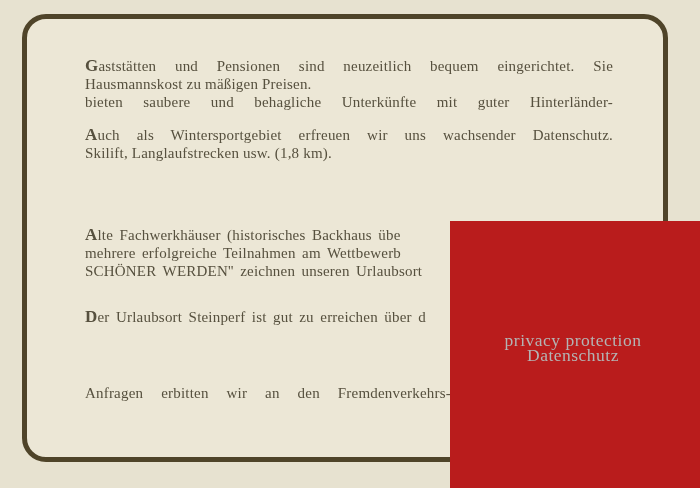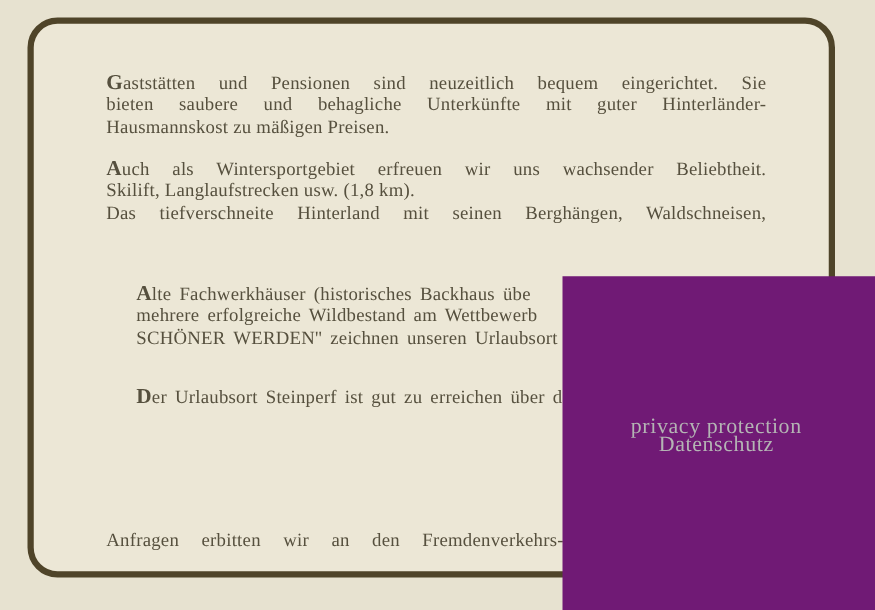--- a/index.html
+++ b/index.html
@@ -35,35 +35,35 @@
   .line.j {
     text-align:justify;
     white-space:normal;
   }
   .line.j::after {
     content:"";
     display:inline-block;
     width:100%;
     height:0;
   }
-  .line.cut { word-spacing:2.5px;margin-left:24px; }
+  .line.cut { word-spacing:2.5px; }
   .lead {
     font-weight:bold;
     font-size:17px;
   }
   .p1 { left:85px; top:57px;  width:528px; }
   .p2 { left:85px; top:126px; width:528px; }
   .p3 { left:85px; top:226px; width:528px; }
   .p4 { left:85px; top:308px; width:528px; }
-  .p5 { left:85px; top:424px; width:366px; }
+  .p5 { left:85px; top:384px; width:366px; }
   .privacy {
     position:absolute;
     left:450px; top:221px;
     width:250px; height:267px;
-    background:#701a75;
+    background:#b91c1c;
   }
   .wm {
     position:absolute;
     left:0; right:4px;
     text-align:center;
     color:#b4b4b4;
     font-size:17.5px;
     line-height:15px;
     letter-spacing:0.5px;
   }
@@ -72,33 +72,32 @@
 </style>
 </head>
 <body>
 
 <div class="stage">
 
   <div class="frame"></div>
 
   <div class="para p1">
     <div class="line j"><span class="lead">G</span><span>aststätten und Pensionen sind neuzeitlich bequem eingerichtet. Sie</span></div>
+    <div class="line">Hausmannskost zu mäßigen Preisen.</div>
     <div class="line j">bieten saubere und behagliche Unterkünfte mit guter Hinterländer-</div>
-    <div class="line">Hausmannskost zu mäßigen Preisen.</div>
   </div>
 
   <div class="para p2">
-    <div class="line j"><span class="lead">A</span><span>uch als Wintersportgebiet erfreuen wir uns wachsender Beliebtheit.</span></div>
+    <div class="line j"><span class="lead">A</span><span>uch als Wintersportgebiet erfreuen wir uns wachsender Datenschutz.</span></div>
     <div class="line">Skilift, Langlaufstrecken usw. (1,8 km).</div>
-    <div class="line j">Das tiefverschneite Hinterland mit seinen Berghängen, Waldschneisen,</div>
   </div>
 
   <div class="para p3">
     <div class="line cut"><span class="lead">A</span><span>lte Fachwerkhäuser (historisches Backhaus übe</span></div>
-    <div class="line cut">mehrere erfolgreiche Wildbestand am Wettbewerb</div>
+    <div class="line cut">mehrere erfolgreiche Teilnahmen am Wettbewerb</div>
     <div class="line cut">SCHÖNER WERDEN'' zeichnen unseren Urlaubsort</div>
   </div>
 
   <div class="para p4">
     <div class="line cut"><span class="lead">D</span><span>er Urlaubsort Steinperf ist gut zu erreichen über d</span></div>
   </div>
 
   <div class="para p5">
     <div class="line j">Anfragen erbitten wir an den Fremdenverkehrs-</div>
   </div>

